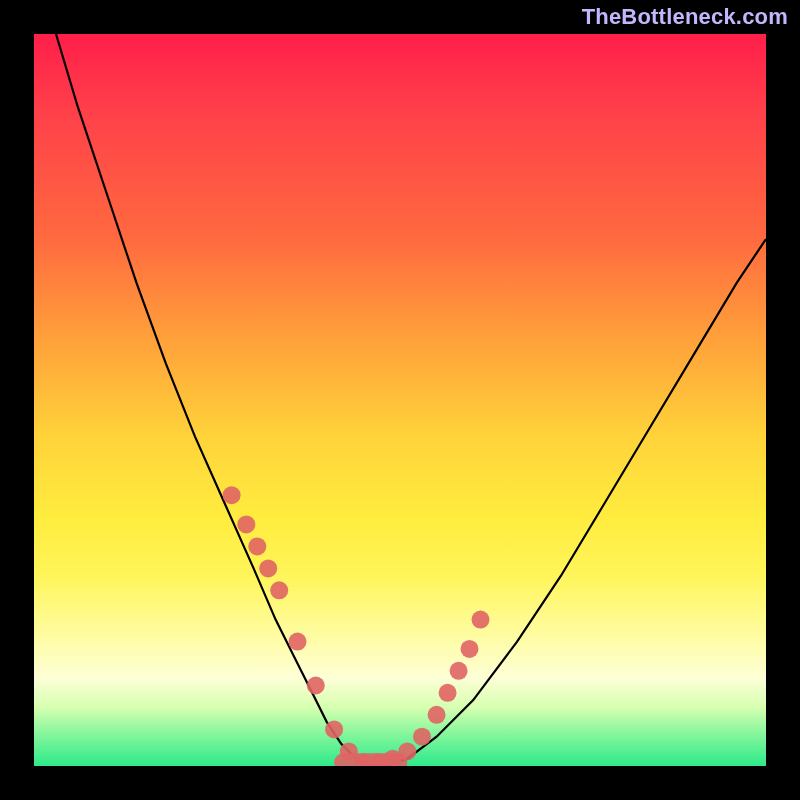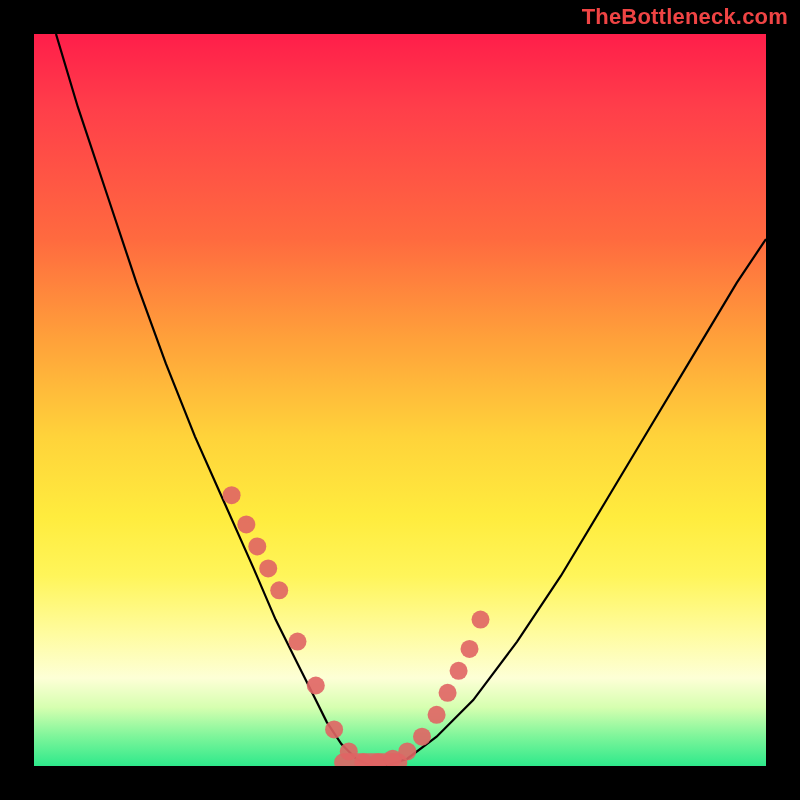--- a/index.html
+++ b/index.html
@@ -14,21 +14,21 @@
   .frame {
     position: relative;
     width: 800px;
     height: 800px;
     background: #000;
   }
   .watermark {
     position: absolute;
     top: 4px;
     right: 12px;
-    color: #ef4444;
+    color: #c4b5fd;
     font-size: 22px;
     font-weight: 600;
     letter-spacing: 0.2px;
     z-index: 5;
   }
   .plot {
     position: absolute;
     
     left: 34px;
     top: 34px;

